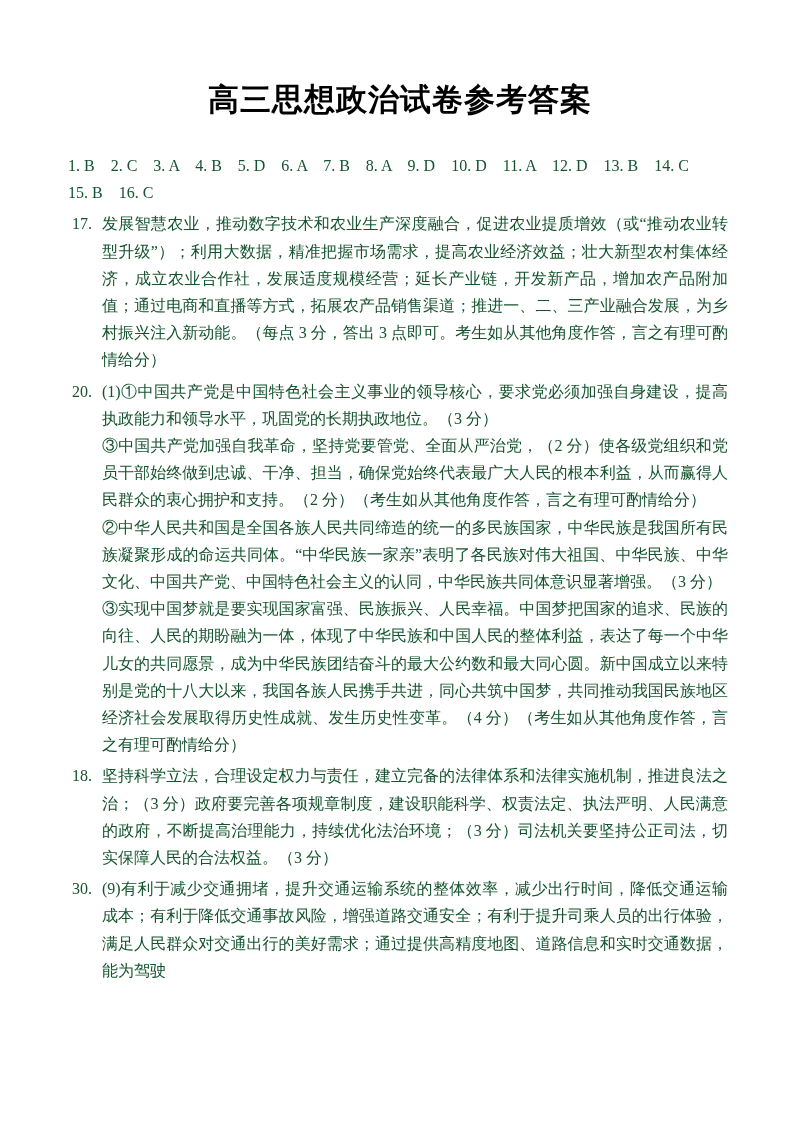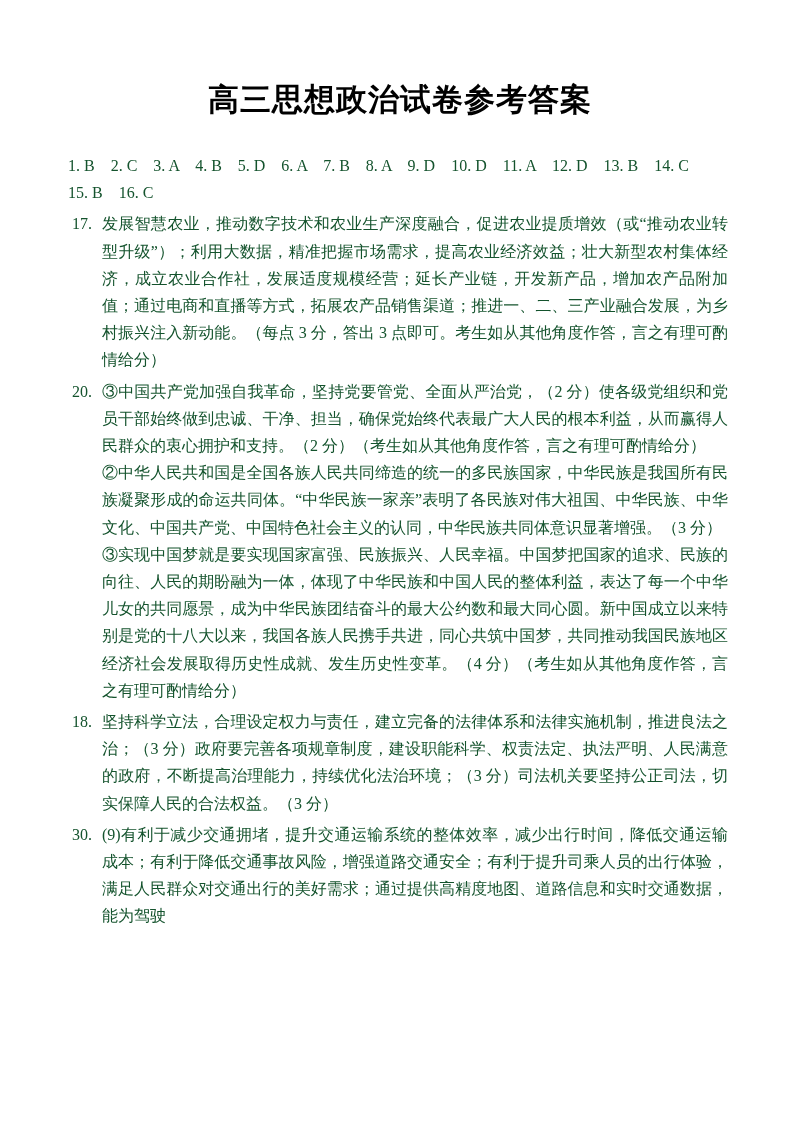--- a/index.html
+++ b/index.html
@@ -94,20 +94,21 @@
       <div>15. B　16. C</div>
     </div>
 
     <div id="questions">
         <div class="question">
           <span class="qnum">17.</span>
           <p class="qpara">发展智慧农业，推动数字技术和农业生产深度融合，促进农业提质增效（或“推动农业转型升级”）；利用大数据，精准把握市场需求，提高农业经济效益；壮大新型农村集体经济，成立农业合作社，发展适度规模经营；延长产业链，开发新产品，增加农产品附加值；通过电商和直播等方式，拓展农产品销售渠道；推进一、二、三产业融合发展，为乡村振兴注入新动能。（每点 3 分，答出 3 点即可。考生如从其他角度作答，言之有理可酌情给分）</p>
         </div>
         <div class="question">
           <span class="qnum">20.</span>
+          <p class="qpara">(1)①中国共产党是中国特色社会主义事业的领导核心，要求党必须加强自身建设，提高执政能力和领导水平，巩固党的长期执政地位。（3 分）</p>
           <p class="qpara">③中国共产党加强自我革命，坚持党要管党、全面从严治党，（2 分）使各级党组织和党员干部始终做到忠诚、干净、担当，确保党始终代表最广大人民的根本利益，从而赢得人民群众的衷心拥护和支持。（2 分）（考生如从其他角度作答，言之有理可酌情给分）</p>
           <p class="qpara">②中华人民共和国是全国各族人民共同缔造的统一的多民族国家，中华民族是我国所有民族凝聚形成的命运共同体。“中华民族一家亲”表明了各民族对伟大祖国、中华民族、中华文化、中国共产党、中国特色社会主义的认同，中华民族共同体意识显著增强。（3 分）</p>
           <p class="qpara">③实现中国梦就是要实现国家富强、民族振兴、人民幸福。中国梦把国家的追求、民族的向往、人民的期盼融为一体，体现了中华民族和中国人民的整体利益，表达了每一个中华儿女的共同愿景，成为中华民族团结奋斗的最大公约数和最大同心圆。新中国成立以来特别是党的十八大以来，我国各族人民携手共进，同心共筑中国梦，共同推动我国民族地区经济社会发展取得历史性成就、发生历史性变革。（4 分）（考生如从其他角度作答，言之有理可酌情给分）</p>
         </div>
         <div class="question">
           <span class="qnum">18.</span>
           <p class="qpara">坚持科学立法，合理设定权力与责任，建立完备的法律体系和法律实施机制，推进良法之治；（3 分）政府要完善各项规章制度，建设职能科学、权责法定、执法严明、人民满意的政府，不断提高治理能力，持续优化法治环境；（3 分）司法机关要坚持公正司法，切实保障人民的合法权益。（3 分）</p>
         </div>
         <div class="question">
           <span class="qnum">30.</span>

